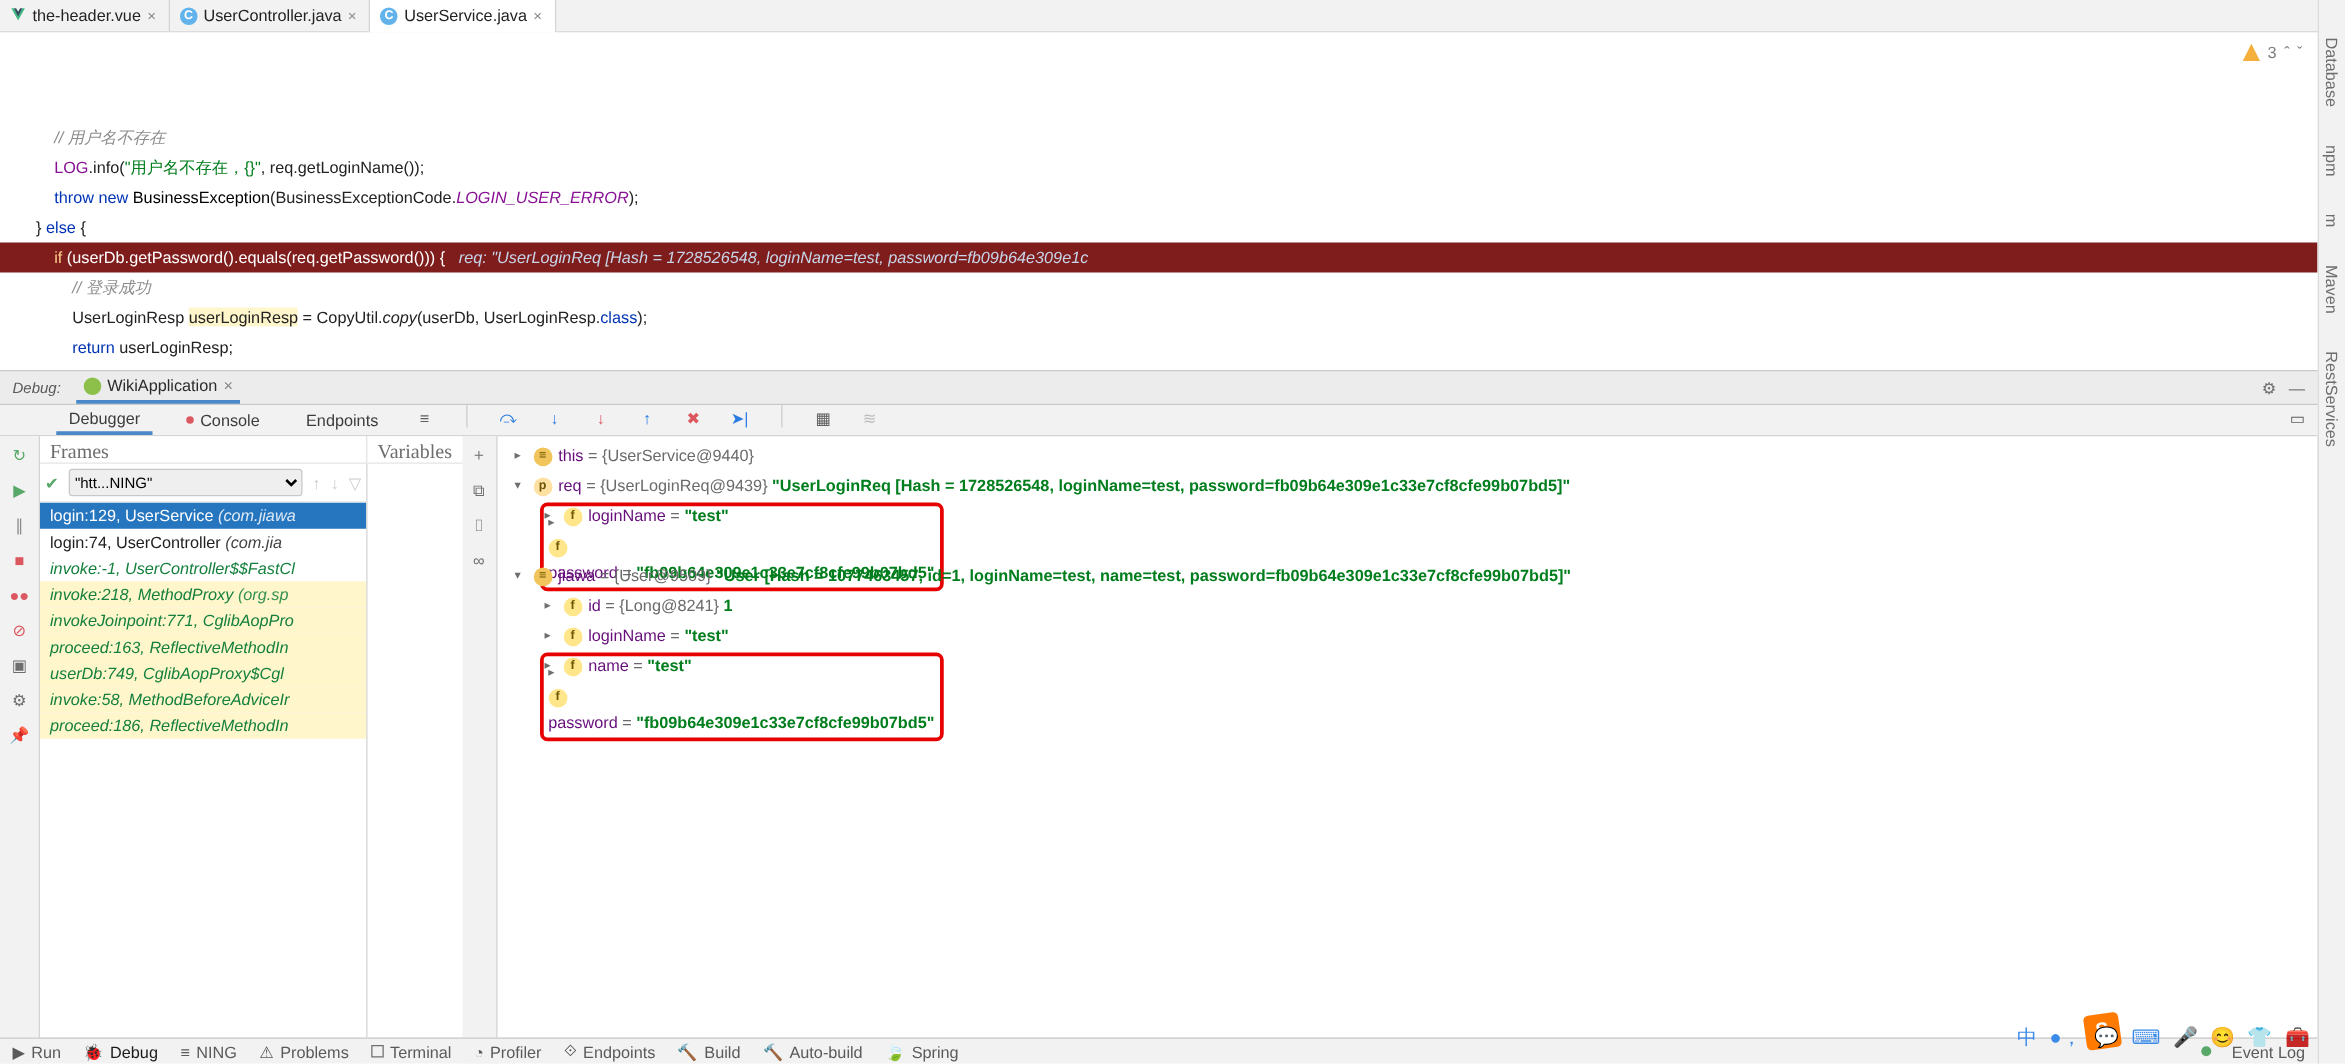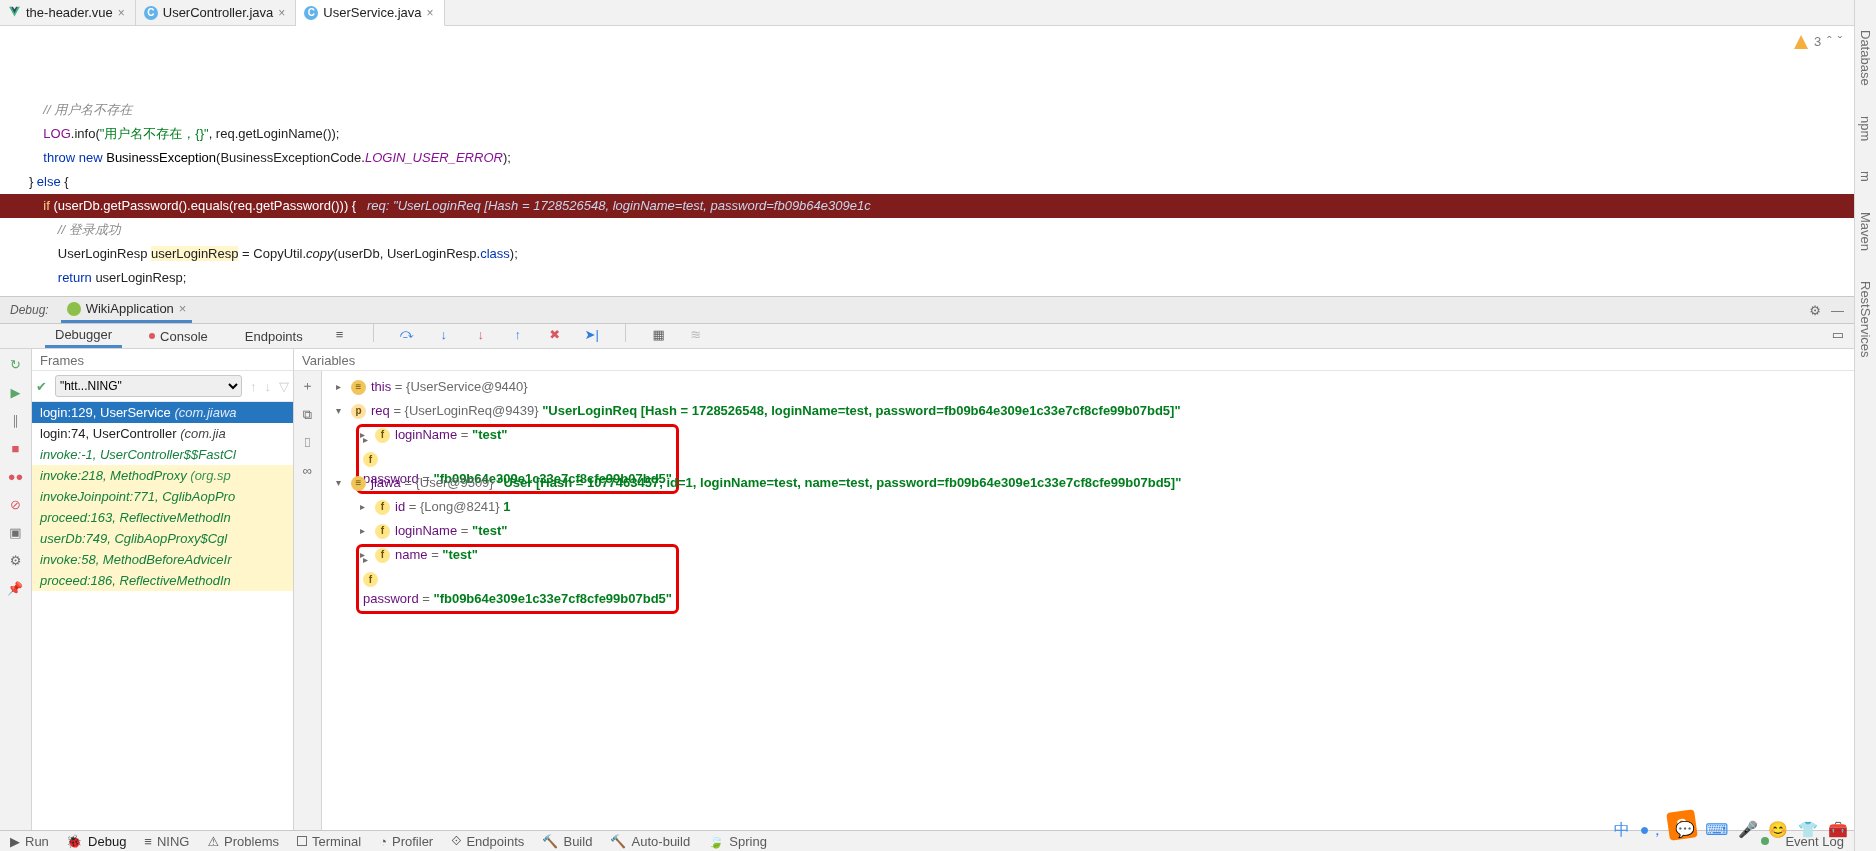--- a/index.html
+++ b/index.html
@@ -50,32 +50,32 @@
   .dbg-toolbar .dtab { padding:4px 10px; font-size:12px; color:#3c3c3c; cursor:pointer; display:flex; gap:5px; align-items:center; height:100%; }
   .dbg-toolbar .dtab.active { border-bottom:3px solid #4a88c7; margin-bottom:-1px; }
   .sep { width:1px; height:18px; background:#ccc; margin:0 6px; }
   .ibtn { width:20px; height:20px; display:flex; align-items:center; justify-content:center; color:#5e5e5e; cursor:pointer; }
 
   
   .dbg-body { flex:1; display:flex; min-height:0; }
   .dbg-left-btns { width:32px; background:#f2f2f2; border-right:1px solid #d4d4d4; display:flex; flex-direction:column; align-items:center; gap:10px; padding:6px 0;}
   .dbg-left-btns .b{ width:18px;height:18px; display:flex;align-items:center;justify-content:center; cursor:pointer;}
   .frames { width:262px; border-right:1px solid #d4d4d4; display:flex; flex-direction:column; }
-  .panel-head { height:22px; font-size:13px; color:#6e6e6e; padding:4px 8px; background:#fff; border-bottom:1px solid #e5e5e5; }
+  .panel-head { height:22px; font-size:16px; color:#6e6e6e; padding:4px 8px; background:#fff; border-bottom:1px solid #e5e5e5;font-family:Liberation Serif, serif; }
   .thread-sel{ padding:4px; border-bottom:1px solid #e8e8e8; display:flex; gap:8px; align-items:center;}
   .thread-sel select{ flex:1; height:22px; border:1px solid #c8c8c8; border-radius:3px; font-size:12px; }
   .thread-sel .nav{color:#ccc;}
   .frame-list{ flex:1; overflow:auto; }
   .frame-list .fi{ padding:3px 8px; font-size:13px; white-space:nowrap; overflow:hidden; text-overflow:ellipsis;}
   .frame-list .fi.sel{ background:#2675bf; color:#fff;}
   .frame-list .fi.dim{ color:#15803d; font-style:italic;}
   .frame-list .fi.dim.yellow{ background:#fff6cc; }
   .fi .pkg{ font-style:italic; opacity:.85;}
 
-  .vars { flex:1; display:flex; flex-direction:column; }
+  .vars { flex:1; display:flex; flex-direction:row; }
   .vars-gutter { width:28px; background:#f2f2f2; border-right:1px solid #d4d4d4; display:flex; flex-direction:column; align-items:center; gap:12px; padding-top:6px;}
   .vars-body{flex:1; display:flex;}
   .tree{ flex:1; padding:4px 0; font:13px/24px "Segoe UI"; overflow:auto; }
   .node{ display:flex; align-items:center; gap:5px; padding:0 6px; height:24px;}
   .node .arrow{ width:10px; color:#6e6e6e; font-size:10px; cursor:pointer;}
   .ind1{padding-left:14px;} .ind2{padding-left:38px;}
   .pill{ width:15px;height:15px;border-radius:50%; display:flex;align-items:center;justify-content:center;font-size:10px;font-weight:bold;color:#6b5500; }
   .pill.p{ background:#ffe0a3;} .pill.f{ background:#ffe68a;} .pill.eq{background:#f2c55c;}
   .k { color:#660e7a;} .gv{color:#6a6a6a;} .sv{color:#007d1c;font-weight:bold;}
   .red-rect{ border:3px solid #e60000; border-radius:6px; padding:0 4px; margin-left:-4px;}

